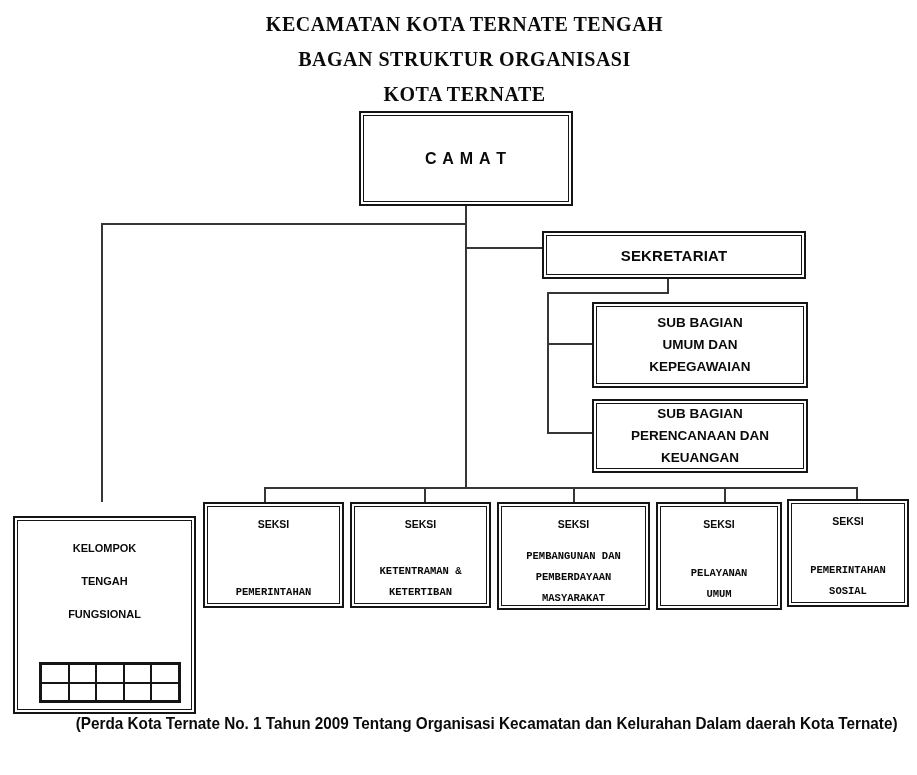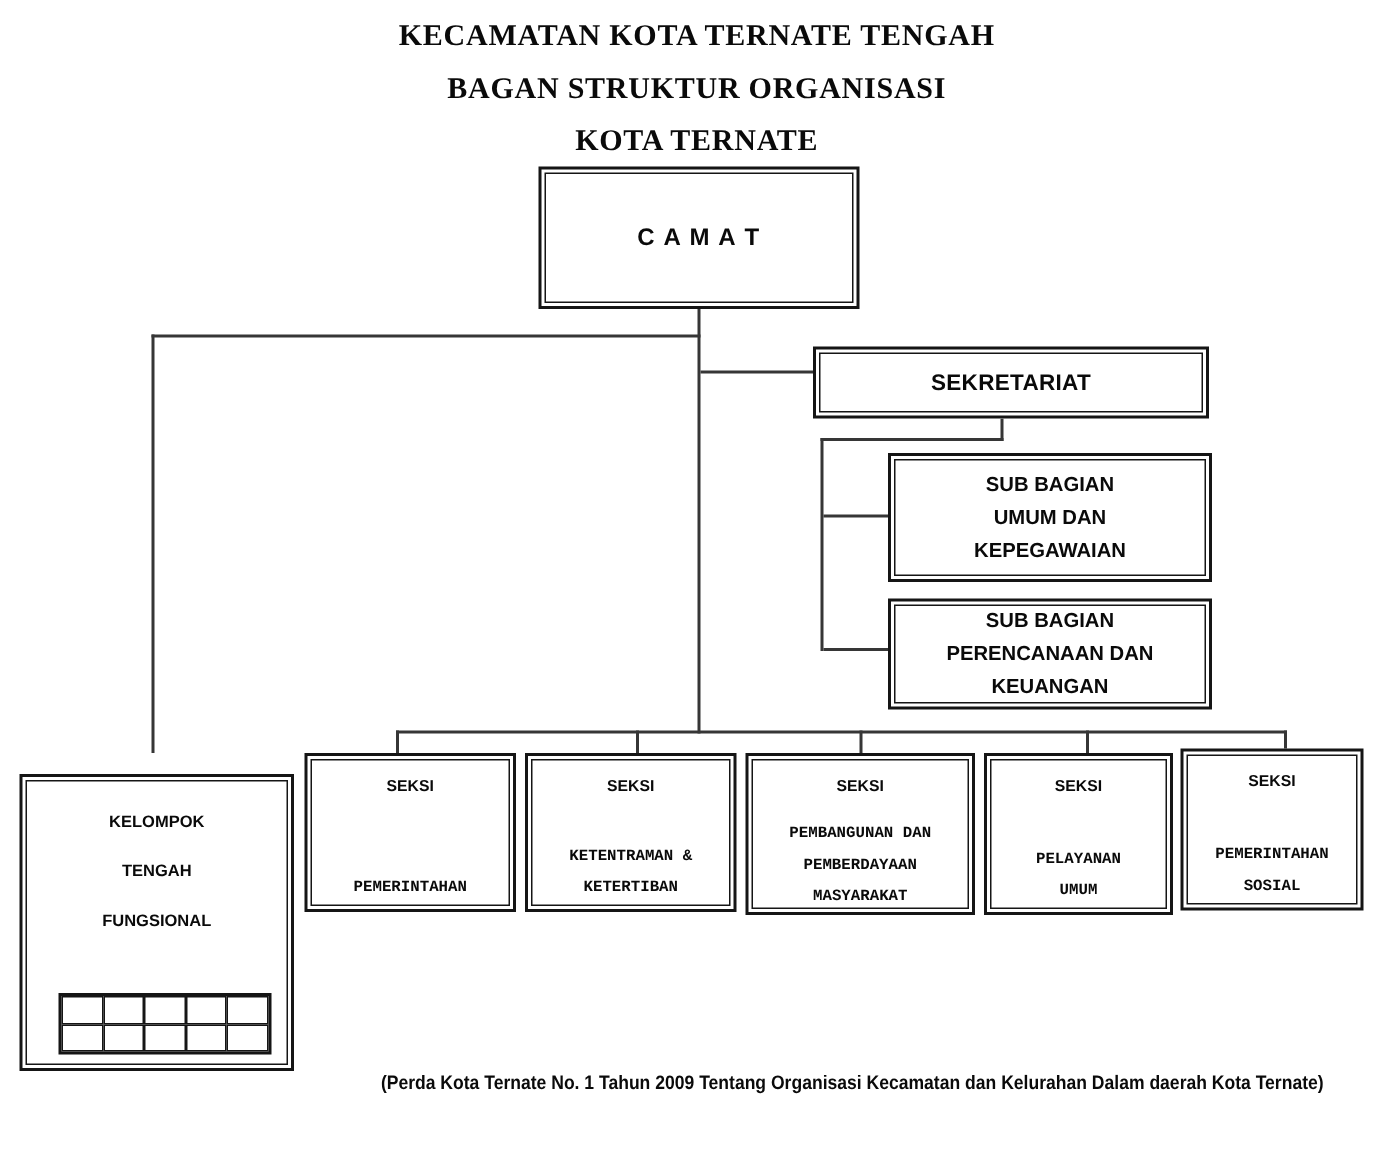--- a/index.html
+++ b/index.html
@@ -42,21 +42,21 @@
   .seksi .seksi-title{line-height:12px;}
   .seksi .seksi-lines{margin-top:16px;line-height:21px;font-family:Liberation Mono, monospace;}
   .s1{left:203px;top:502px;width:141px;height:106px;}
   .s2{left:350px;top:502px;width:141px;height:106px;}
   .s3{left:497px;top:502px;width:153px;height:108px;}
   .s4{left:656px;top:502px;width:126px;height:108px;}
   .s5{left:787px;top:499px;width:122px;height:108px;}
   
   .footer{
     position:absolute;top:714px;left:30px;width:887px;text-align:right;
-    font-size:13px;font-weight:bold;
+    font-size:17px;font-weight:bold;
   }
   .footer span{display:inline-block;transform:scaleX(.9);transform-origin:center;white-space:nowrap;}
 </style>
 </head>
 <body>
 
 <div id="canvas">
 
   <div class="title-block">
     <div>KECAMATAN KOTA TERNATE TENGAH</div>

